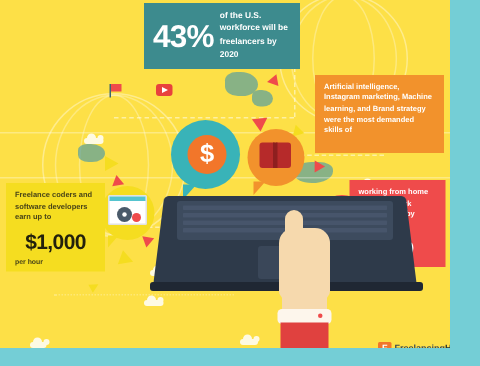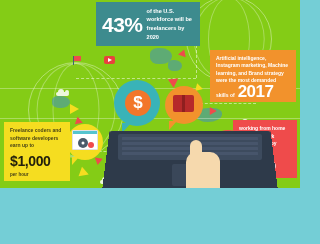--- a/index.html
+++ b/index.html
@@ -2,22 +2,22 @@
 <html><head>
 <meta charset="utf-8">
 <style>
   html,body{margin:0;padding:0;}
   body{
     width:300px;height:244px;overflow:hidden;
     font-family:"Liberation Sans",sans-serif;
     background:#74ced6;
   }
   .canvas{
-    position:relative;width:300px;height:188px;overflow:hidden;
-    background:#84cc16;
+    position:relative;width:300px;height:232px;overflow:hidden;
+    background:#fde047;
   }
 
   
   .globe{
     position:absolute;border-radius:50%;
     border:1px solid rgba(255,255,255,.38);
     box-sizing:border-box;
   }
   .globe:before,.globe:after{
     content:"";position:absolute;left:50%;top:0;bottom:0;
@@ -83,21 +83,21 @@
   .card-2017 .lead{font-size:5px;line-height:1.45;font-weight:700;}
   .card-2017 .yearrow{display:flex;align-items:flex-end;gap:3px;}
   .card-2017 .skills{font-size:5px;font-weight:700;padding-bottom:1px;}
   .card-2017 .year{font-size:17px;font-weight:700;line-height:.9;letter-spacing:-.5px;}
 
   .card-1000{
     left:4px;top:122px;width:66px;height:59px;
     background:#f5dd20;color:#3a3a1c;padding:5px 6px;
   }
   .card-1000 .lead{font-size:5px;line-height:1.5;font-weight:700;color:#4a4517;}
-  .card-1000 .amount{font-size:14px;font-weight:700;color:#23210c;line-height:1;margin:4px 0 4px;letter-spacing:-.4px;}
+  .card-1000 .amount{font-size:14px;font-weight:700;color:#23210c;line-height:1;margin:4px 0 4px;letter-spacing:-.4px;text-align:center;}
   .card-1000 .sub{font-size:4.6px;font-weight:700;color:#4a4517;}
 
   .card-13{
     left:233px;top:120px;width:64px;height:58px;
     background:#ef4b4b;color:#fff;padding:5px 6px;
   }
   .card-13 .lead{font-size:5px;line-height:1.5;font-weight:700;}
   .card-13 .pct{font-size:19px;font-weight:700;line-height:1;margin-top:6px;letter-spacing:-.5px;}
 
   
@@ -240,21 +240,20 @@
   <div class="card card-43">
     <div class="big43">43%</div>
     <div class="txt43">of the U.S. workforce will be freelancers by 2020</div>
   </div>
 
 
   <div class="card card-2017">
     <div class="lead">Artificial intelligence, Instagram marketing, Machine learning, and Brand strategy were the most demanded</div>
     <div class="yearrow">
       <div class="skills">skills of</div>
-      <div class="year">2017</div>
     </div>
   </div>
 
   <div class="card card-1000">
     <div class="lead">Freelance coders and software developers earn up to</div>
     <div class="amount">$1,000</div>
     <div class="sub">per hour</div>
   </div>
 
   <div class="card card-13">

